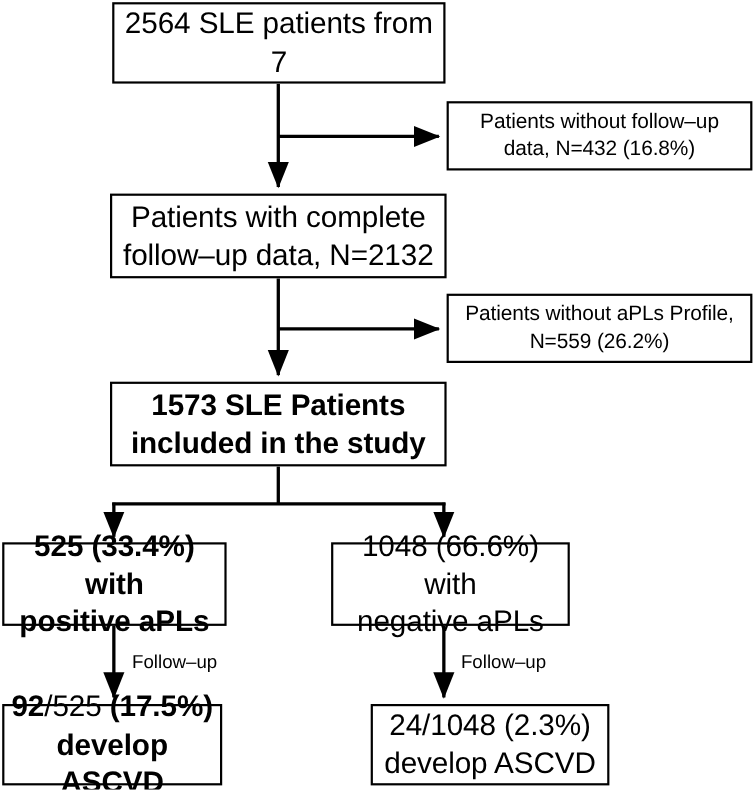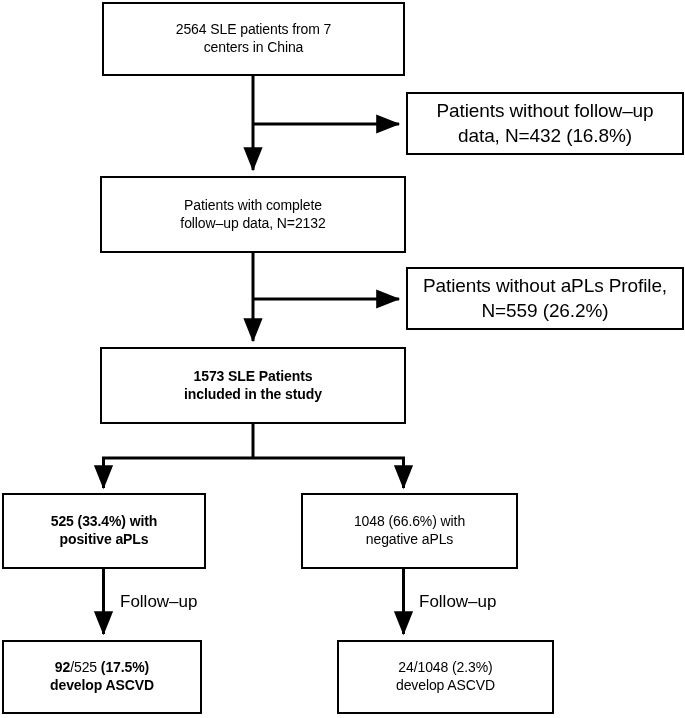--- a/index.html
+++ b/index.html
@@ -19,21 +19,21 @@
   .node-box {
     position: absolute;
     box-sizing: border-box;
     border: 2.5px solid #000000;
     background: #ffffff;
     display: flex;
     align-items: center;
     justify-content: center;
     text-align: center;
     line-height: 1.28;
-    font-size: 14px;
+    font-size: 27px;
     letter-spacing: -0.1px;
     padding: 2px 6px;
   }
   .node-box .txt { display: block; width: 100%; }
   .bold { font-weight: bold; }
   .regular { font-weight: normal; }
 
   
   #box-source   { left: 102px;  top: 2px;   width: 303px; height: 74px; }
   
@@ -96,21 +96,20 @@
     <line x1="403.5" y1="457" x2="403.5" y2="488" stroke="#000000" stroke-width="3" marker-end="url(#arrowhead)"></line>
 
     <line x1="103.5" y1="569" x2="103.5" y2="634" stroke="#000000" stroke-width="3" marker-end="url(#arrowhead)"></line>
 
     <line x1="403.5" y1="569" x2="403.5" y2="634" stroke="#000000" stroke-width="3" marker-end="url(#arrowhead)"></line>
   </svg>
 
   <div class="node-box" id="box-source">
     <span class="txt">
       <span>2564 SLE patients from 7</span><br>
-      <span>centers in China</span>
     </span>
   </div>
 
   <div class="node-box" id="box-excl-1">
     <span class="txt">
       <span>Patients without follow–up</span><br>
       <span>data, N=432 (16.8%)</span>
     </span>
   </div>
 

